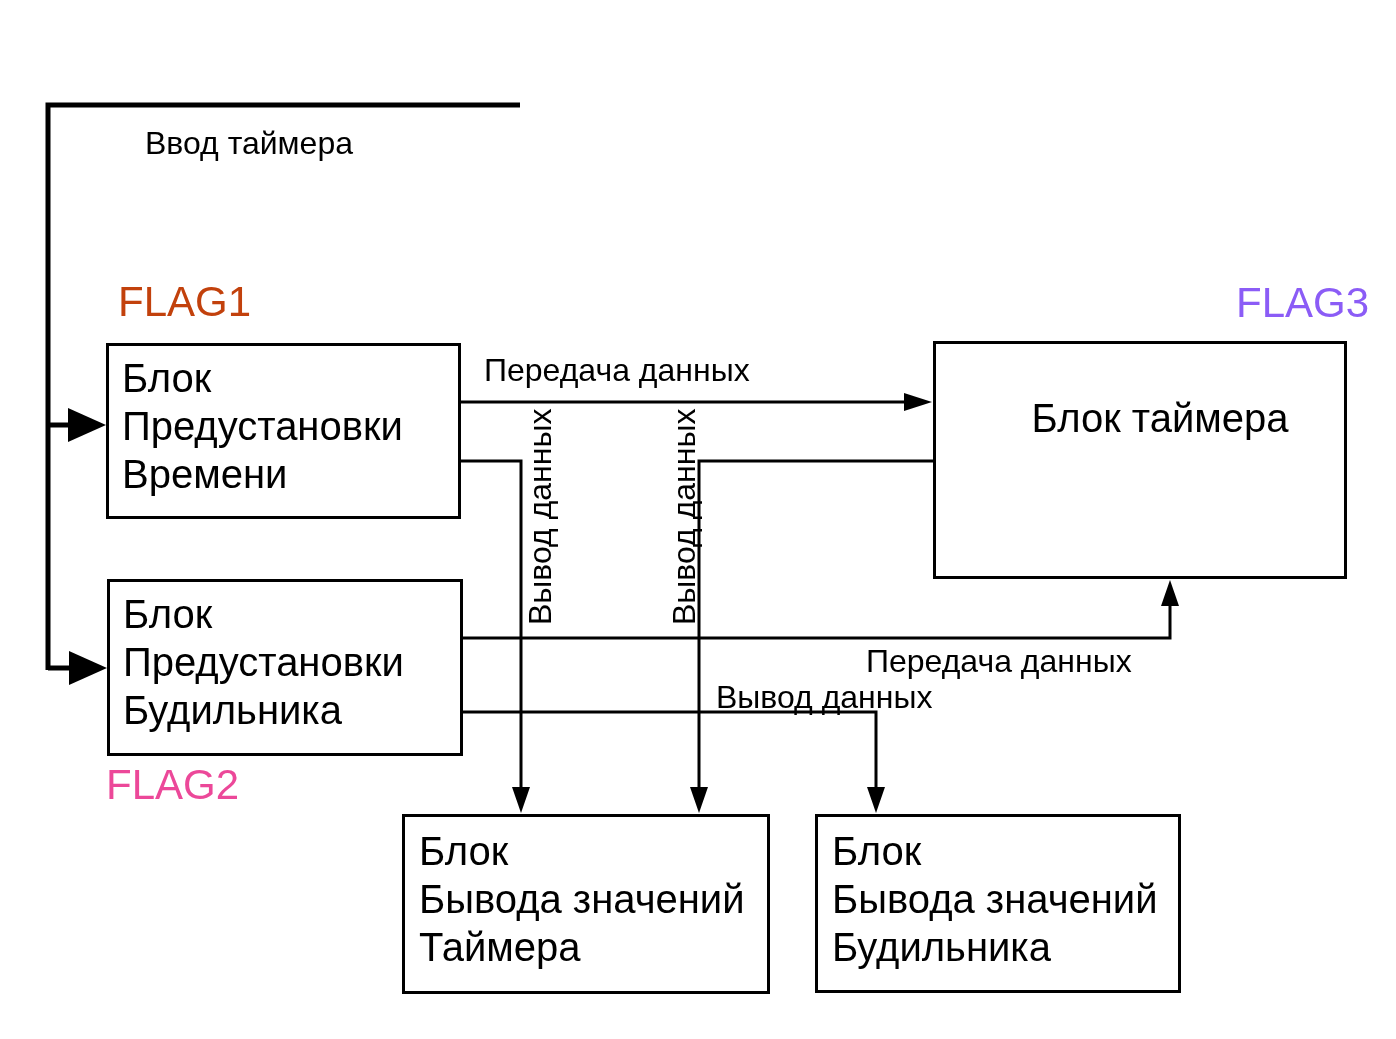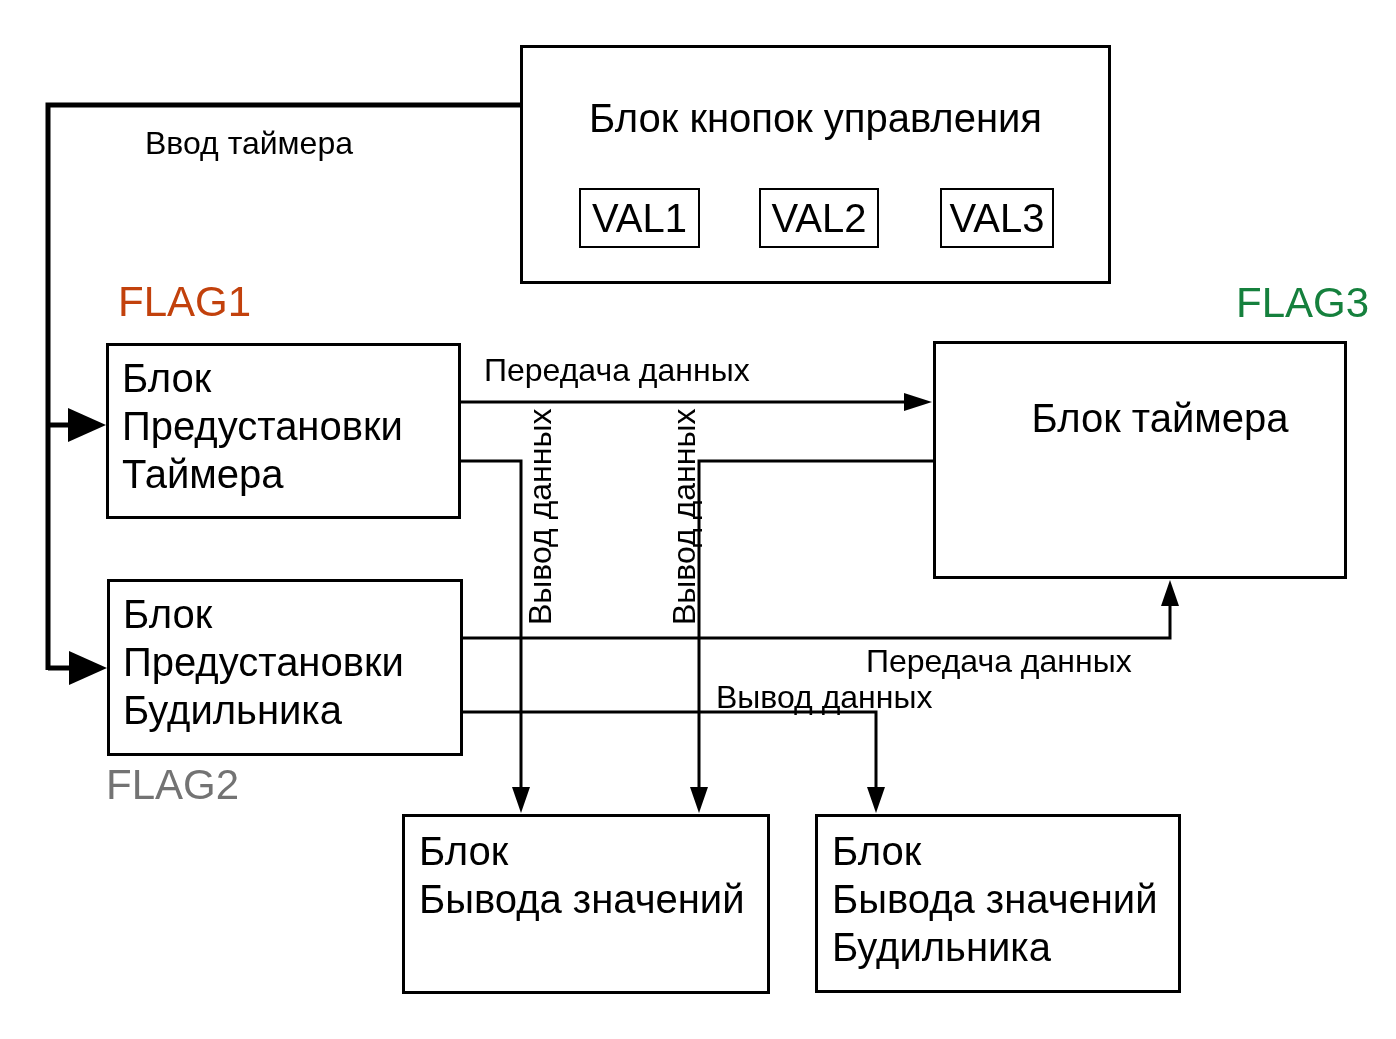--- a/index.html
+++ b/index.html
@@ -57,57 +57,52 @@
     </g>
     <g fill="#000" stroke="none">
       <polygon points="932,402 904,393 904,411"></polygon>
       <polygon points="521,813 512,787 530,787"></polygon>
       <polygon points="699,813 690,787 708,787"></polygon>
       <polygon points="1170,580 1161,606 1179,606"></polygon>
       <polygon points="876,813 867,787 885,787"></polygon>
     </g>
   </svg>
 
-  <div class="node" id="node-control" style="left:520px; top:45px; width:591px; height:239px;">
-    <div class="node-title-center">Блок кнопок управления</div>
-    <div class="valbox" style="left:56px;  top:140px; width:121px; height:60px;">VAL1</div>
-    <div class="valbox" style="left:236px; top:140px; width:120px; height:60px;">VAL2</div>
-    <div class="valbox" style="left:417px; top:140px; width:114px; height:60px;">VAL3</div>
-  </div>
 
   <div class="node" id="node-time" style="left:106px; top:343px; width:355px; height:176px; padding:8px 0 0 13px;">
     <div>Блок</div>
     <div>Предустановки</div>
-    <div>Таймера</div>
+    <div>Времени</div>
   </div>
 
   <div class="node" id="node-alarm" style="left:107px; top:579px; width:356px; height:177px; padding:8px 0 0 13px;">
     <div>Блок</div>
     <div>Предустановки</div>
     <div>Будильника</div>
   </div>
 
   <div class="node" id="node-timer" style="left:933px; top:341px; width:414px; height:238px;">
     <div class="node-title-center">Блок таймера</div>
   </div>
 
   <div class="node" id="node-out-timer" style="left:402px; top:814px; width:368px; height:180px; padding:10px 0 0 14px;">
     <div>Блок</div>
     <div>Бывода значений</div>
+    <div>Таймера</div>
   </div>
 
   <div class="node" id="node-out-alarm" style="left:815px; top:814px; width:366px; height:179px; padding:10px 0 0 14px;">
     <div>Блок</div>
     <div>Бывода значений</div>
     <div>Будильника</div>
   </div>
 
   <div class="flag" style="left: 118px; top: 279px; color: #c2410c;">FLAG1</div>
-  <div class="flag" style="left: 106px; top: 762px; color: #737373;">FLAG2</div>
-  <div class="flag" style="left: 1236px; top: 280px; color: #15803d;">FLAG3</div>
+  <div class="flag" style="left: 106px; top: 762px; color: #ec4899;">FLAG2</div>
+  <div class="flag" style="left: 1236px; top: 280px; color: #8b5cf6;">FLAG3</div>
 
   <div class="lbl" style="left:145px; top:125px;">Ввод таймера</div>
   <div class="lbl" style="left:484px; top:352px;">Передача данных</div>
   <div class="lbl rot" style="left:433px; top:500px;">Вывод данных</div>
   <div class="lbl rot" style="left:577px; top:500px;">Вывод данных</div>
   <div class="lbl" style="left:866px; top:643px;">Передача данных</div>
   <div class="lbl" style="left:716px; top:679px;">Вывод данных</div>
 
 </div>
 

